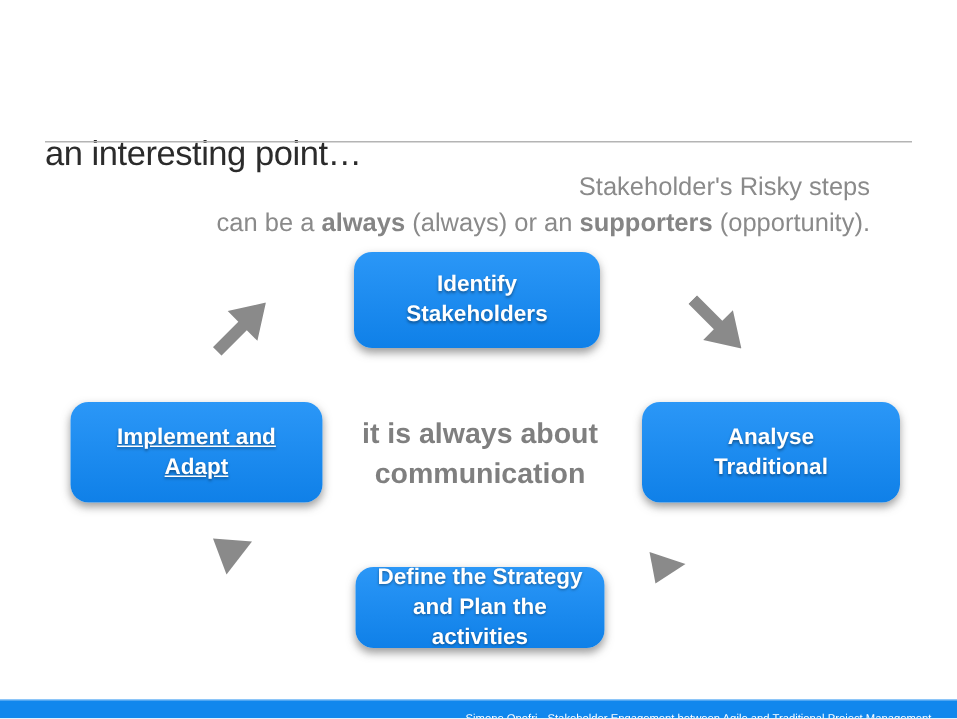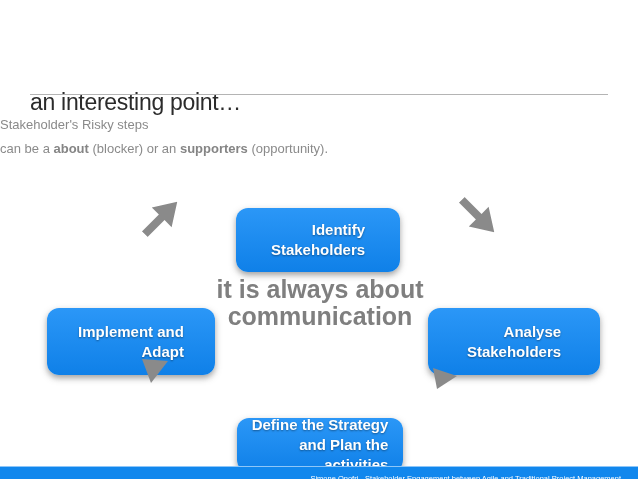--- a/index.html
+++ b/index.html
@@ -8,39 +8,39 @@
     font-family:"Liberation Sans","DejaVu Sans",sans-serif;
   }
   .slide-title{
     position:absolute;left:30px;top:53px;font-size:23px;font-weight:400;
     color:#2b2b2b;letter-spacing:-0.3px;margin-top:36px;
   }
   .title-rule{
     position:absolute;left:30px;top:94px;width:578px;height:1px;background:#b4b4b4;
   }
   .subtitle{
-    position:absolute;left:0;top:113px;width:580px;text-align:left;
-    font-size:13px;line-height:24px;color:#8a8a8a;
+    position:absolute;left:0;top:113px;width:580px;text-align:right;
+    font-size:17px;line-height:24px;color:#8a8a8a;
   }
   .subtitle b{font-weight:700;color:#858585;}
   .node{
     position:absolute;border-radius:12px;
     background:linear-gradient(#2b97f7,#0f80e8);
     box-shadow:0 3px 6px rgba(80,80,80,.55);
     color:#ffffff;font-weight:700;font-size:15px;line-height:20px;
-    text-align:right;display:flex;align-items:center;justify-content:center;
-    white-space:pre-line;text-shadow:0 1px 2px rgba(0,0,0,.4);margin-top:40px;
+    text-align:center;display:flex;align-items:center;justify-content:center;
+    white-space:pre-line;text-shadow:0 1px 2px rgba(0,0,0,.4);
   }
   .node-top{left:236px;top:168px;width:164px;height:64px;}
-  .node-left{left:47px;top:268px;width:168px;height:67px;}
+  .node-left{left:47px;top:268px;width:168px;height:67px;text-decoration:underline;}
   .node-right{left:428px;top:268px;width:172px;height:67px;}
   .node-bottom{left:237px;top:378px;width:166px;height:54px;}
   .center-message{
     position:absolute;left:210px;top:276px;width:220px;text-align:center;
-    font-size:25px;line-height:27px;font-weight:700;color:#7f7f7f;white-space:pre-line;
+    font-size:19px;line-height:27px;font-weight:700;color:#7f7f7f;white-space:pre-line;
   }
   .arrow{position:absolute;}
   .arrow svg{display:block;}
   .arrow-ne{left:138px;top:203px;transform:rotate(-45deg);}
   .arrow-se{left:455px;top:201px;transform:rotate(45deg);}
   .tri-right{left:432px;top:366px;}
   .tri-down{left:142px;top:357px;}
   .footer-bar{
     position:absolute;left:0;bottom:0;width:638px;height:13px;
     background:#1187ed;border-top:1px solid #8ec6f8;box-sizing:border-box;
@@ -55,27 +55,27 @@
 </head>
 <body>
 
 <div id="slide">
 
   <div class="slide-title">an interesting point…</div>
   <div class="title-rule"></div>
 
   <div class="subtitle">
     <div>Stakeholder's Risky steps</div>
-    <div><span>can be a </span><b>about</b><span> (blocker) or an </span><b>supporters</b><span> (opportunity).</span></div>
+    <div><span>can be a </span><b>always</b><span> (always) or an </span><b>supporters</b><span> (opportunity).</span></div>
   </div>
 
   <div class="node node-top">Identify
 Stakeholders</div>
   <div class="node node-right">Analyse
-Stakeholders</div>
+Traditional</div>
   <div class="node node-bottom">Define the Strategy
 and Plan the
 activities</div>
   <div class="node node-left">Implement and
 Adapt</div>
 
   <div class="center-message">it is always about
 communication</div>
 
   <div class="arrow arrow-ne">

